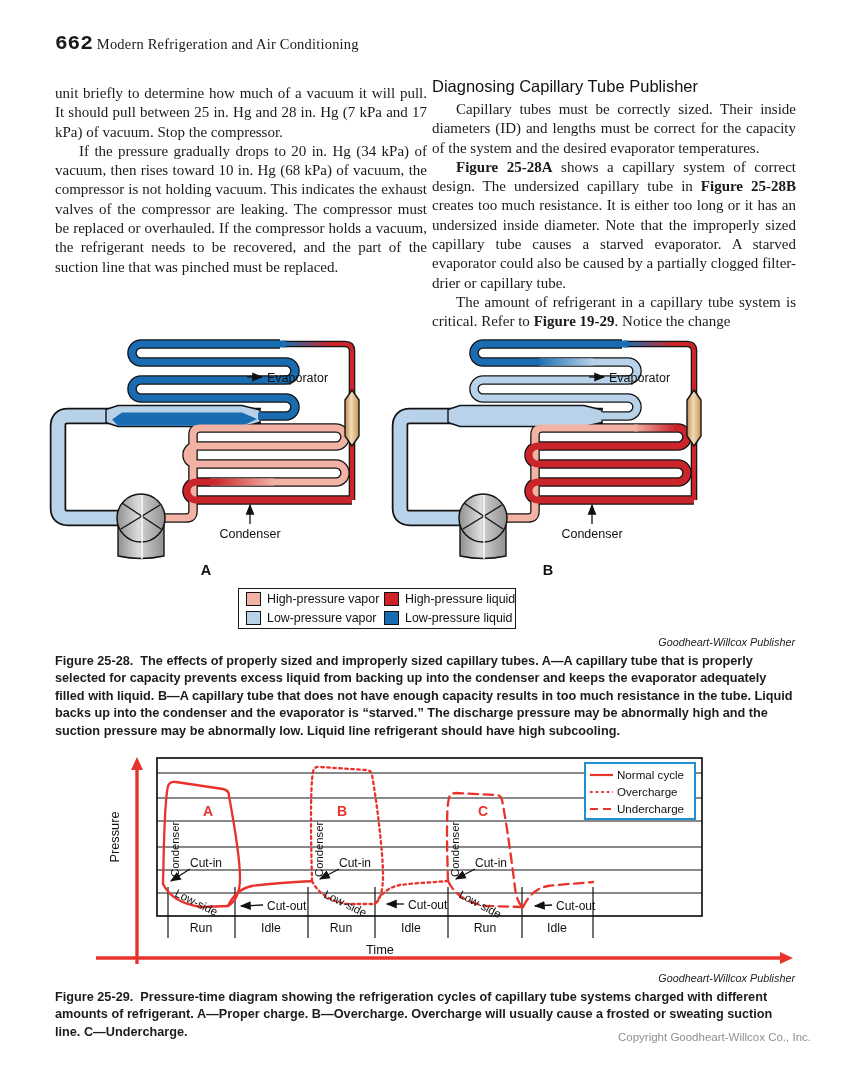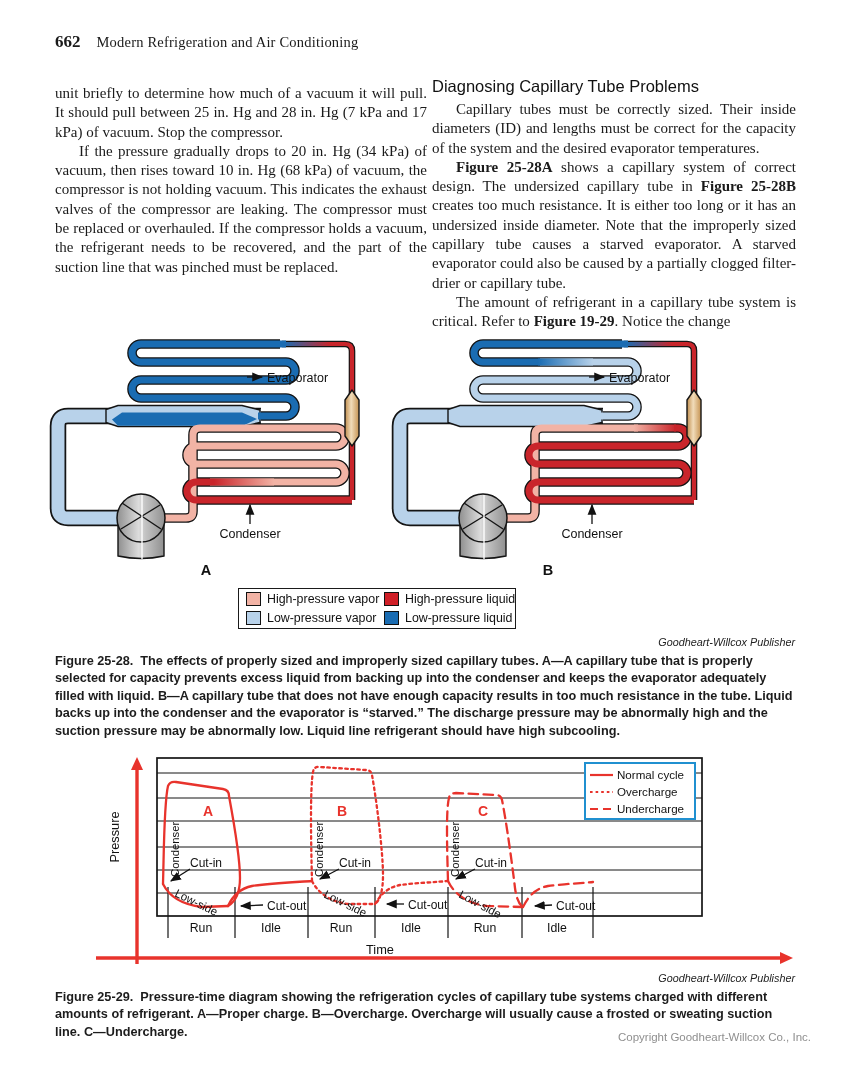--- a/index.html
+++ b/index.html
@@ -3,22 +3,22 @@
 <meta charset="utf-8">
 <style>
   html,body{margin:0;padding:0;background:#e9e9e9;}
   .page{
     position:relative;width:849px;height:1087px;background:#ffffff;
     margin:0 auto;outline:1px solid #d5d5d5;overflow:hidden;
     font-family:"Liberation Serif",serif;color:#1a1a1a;
   }
   
   .hdr{position:absolute;left:55px;top:32px;width:740px;display:flex;align-items:baseline;}
-  .hdr .pnum{font-family:Liberation Serif, serif;font-weight:bold;font-size:17px;}
-  .hdr .ptitle{font-size:14.5px;margin-left:16px;letter-spacing:.2px;}
+  .hdr .pnum{font-family:Liberation Mono, monospace;font-weight:bold;font-size:21px;}
+  .hdr .ptitle{font-size:14.5px;margin-left:4px;letter-spacing:.2px;}
   
   .col{position:absolute;font-size:15px;line-height:19.3px;text-align:justify;}
   .col-left{left:55px;top:84px;width:372px;}
   .col-right{left:432px;top:76px;width:364px;}
   .col p{margin:0;}
   .col p.ind{text-indent:1.6em;}
   .col-right .sect{
     font-family:"Liberation Sans",sans-serif;font-size:16.5px;line-height:21px;
     margin:0 0 3px 0;text-align:left;color:#111;
   }
@@ -57,21 +57,21 @@
     <span class="pnum">662</span>
     <span class="ptitle">Modern Refrigeration and Air Conditioning</span>
   </div>
 
   <div class="col col-left">
     <p>unit briefly to determine how much of a vacuum it will pull. It should pull between 25 in. Hg and 28 in. Hg (7 kPa and 17 kPa) of vacuum. Stop the compressor.</p>
     <p class="ind">If the pressure gradually drops to 20 in. Hg (34 kPa) of vacuum, then rises toward 10 in. Hg (68 kPa) of vacuum, the compressor is not holding vacuum. This indicates the exhaust valves of the compressor are leaking. The compressor must be replaced or overhauled. If the compressor holds a vacuum, the refrigerant needs to be recovered, and the part of the suction line that was pinched must be replaced.</p>
   </div>
 
   <div class="col col-right">
-    <p class="sect">Diagnosing Capillary Tube Problems</p>
+    <p class="sect">Diagnosing Capillary Tube Publisher</p>
     <p class="ind">Capillary tubes must be correctly sized. Their inside diameters (ID) and lengths must be correct for the capacity of the system and the desired evaporator temperatures.</p>
     <p class="ind"><b>Figure 25-28A</b> shows a capillary system of correct design. The undersized capillary tube in <b>Figure 25-28B</b> creates too much resistance. It is either too long or it has an undersized inside diameter. Note that the improperly sized capillary tube causes a starved evaporator. A starved evaporator could also be caused by a partially clogged filter-drier or capillary tube.</p>
     <p class="ind">The amount of refrigerant in a capillary tube system is critical. Refer to <b>Figure 19-29</b>. Notice the change</p>
   </div>
 
   <svg class="diagram" style="left:46px;top:332px" width="316" height="250" viewBox="0 0 316 250">
     <defs>
       <linearGradient id="gradCap" gradientUnits="userSpaceOnUse" x1="238" y1="0" x2="284" y2="0">
         <stop offset="0" stop-color="#1a6cb2"></stop>
           <stop offset="1" stop-color="#c9252b"></stop>

